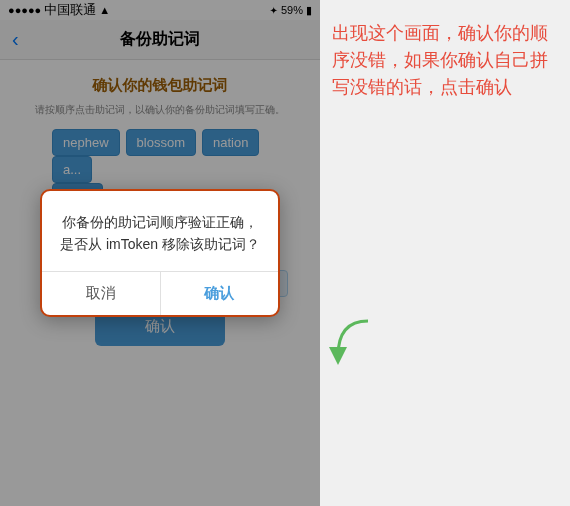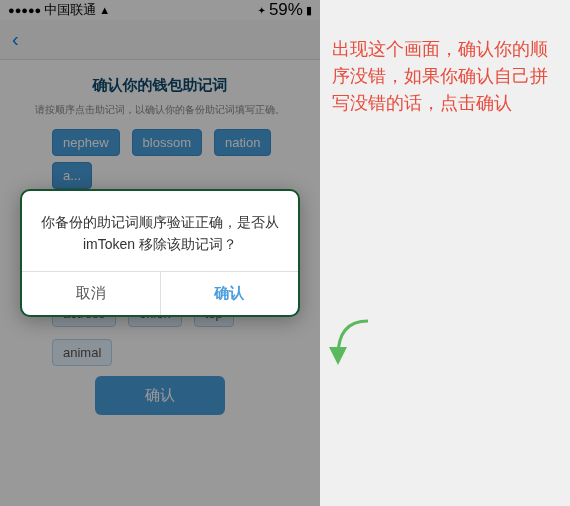--- a/index.html
+++ b/index.html
@@ -63,36 +63,35 @@
 
     
     .page-content {
       padding: 16px 16px 0;
       background: #fff;
     }
     .page-heading {
       font-size: 15px;
       font-weight: 600;
       text-align: center;
-      color: #0c4a6e;
+      color: #a16207;
       margin-bottom: 8px;
     }
     .page-desc {
       font-size: 10px;
       color: #888;
       text-align: center;
       margin-bottom: 12px;
       line-height: 1.4;
     }
 
     
     .word-row {
       display: flex;
-      gap: 12px;
-      margin-bottom: 6px;
+      gap: 6px;
       flex-wrap: wrap;
       padding-left: 36px;
     }
     .word-chip {
       background: #e8f4fd;
       border: 1px solid #b0d8f5;
       border-radius: 4px;
       padding: 5px 10px;
       font-size: 13px;
       color: #333;
@@ -132,24 +131,24 @@
       top: 0; left: 0; right: 0; bottom: 0;
       background: rgba(0,0,0,0.4);
       display: flex;
       align-items: center;
       justify-content: center;
       z-index: 10;
     }
     .modal-box {
       background: #fff;
       border-radius: 10px;
-      width: 280px;
+      width: 240px;
       padding: 20px 16px 0;
       box-shadow: 0 4px 20px rgba(0,0,0,0.3);
-      border: 2px solid #14532d;
+      border: 2px solid #c2410c;
     }
     .modal-text {
       font-size: 14px;
       color: #333;
       text-align: center;
       line-height: 1.6;
       margin-bottom: 16px;
     }
     .modal-buttons {
       display: flex;
@@ -182,44 +181,44 @@
       display: flex;
       flex-direction: column;
       align-items: flex-start;
       justify-content: flex-start;
     }
     .annotation-text {
       font-size: 18px;
       color: #e74c3c;
       line-height: 1.5;
       font-weight: 500;
-      margin-top: 16px;
     }
   </style>
 </head>
 <body>
 
 <div class="phone-container">
 
   <div class="status-bar">
     <div class="status-left">
       <span>●●●●●</span>
       <span style="font-size:13px;">中国联通</span>
       <span>▲</span>
     </div>
     <span style="font-size:12px;font-weight:700;margin-top:45px;">14:12</span>
     <div class="status-right">
       <span style="font-size:10px;">✦</span>
-      <span style="font-size:17px;">59%</span>
+      <span style="font-size:11px;">59%</span>
       <span style="font-size:11px;">▮</span>
     </div>
   </div>
 
   <div class="nav-bar">
     <span class="nav-back">‹</span>
+    <span class="nav-title">备份助记词</span>
   </div>
 
   <div class="page-content">
     <div class="page-heading">确认你的钱包助记词</div>
     <div class="page-desc">请按顺序点击助记词，以确认你的备份助记词填写正确。</div>
 
     <div class="word-row">
       <span class="word-chip blue">nephew</span>
       <span class="word-chip blue">blossom</span>
       <span class="word-chip blue">nation</span>

